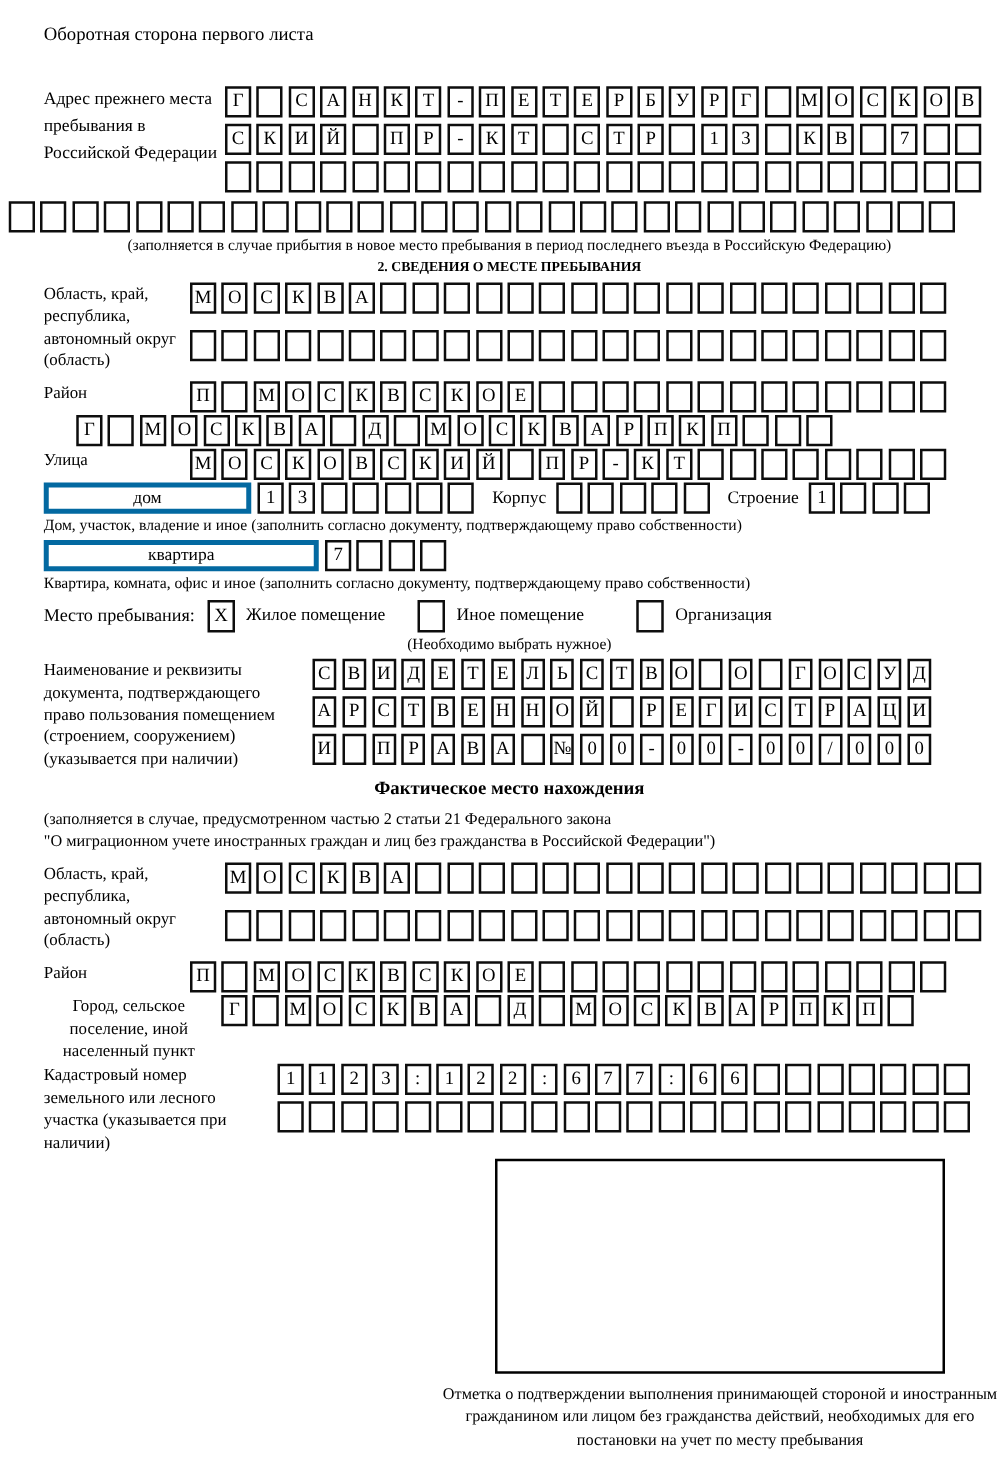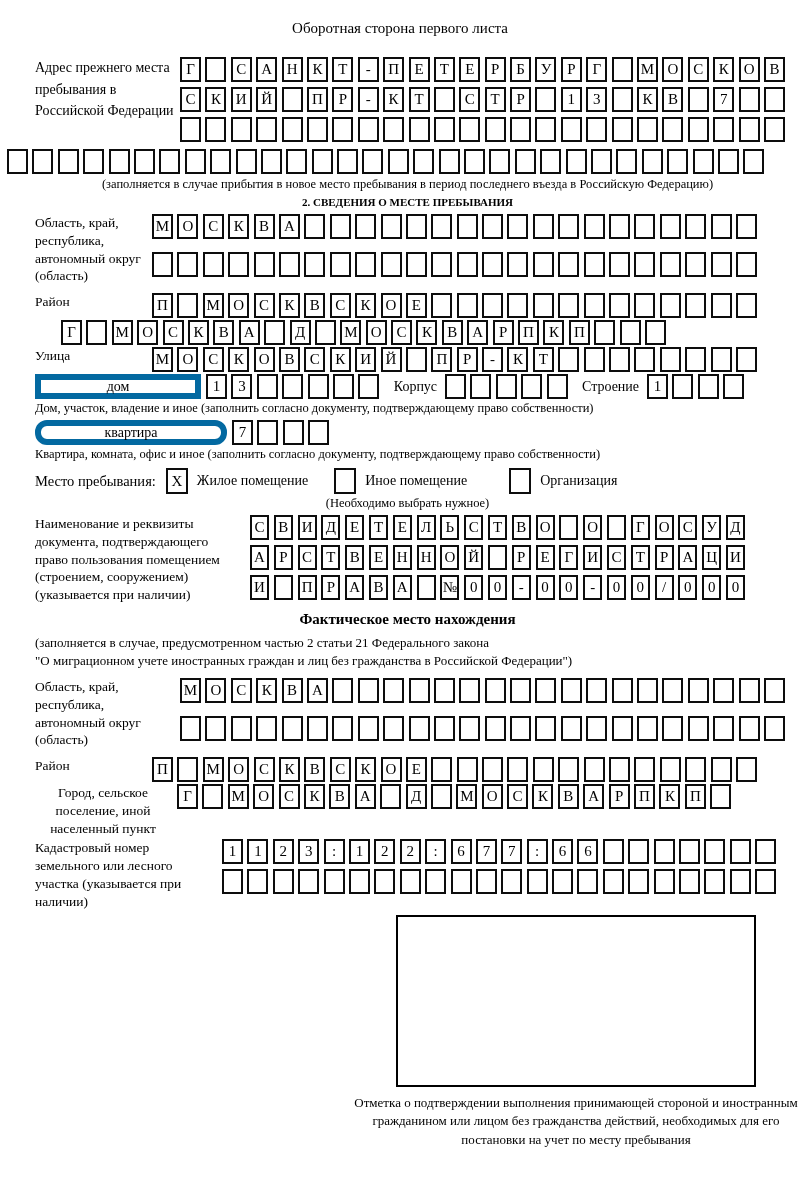--- a/index.html
+++ b/index.html
@@ -1,21 +1,21 @@
 <!DOCTYPE html>
 <html><head>
 <meta charset="utf-8">
 <style>
   html,body{margin:0;padding:0;background:#fff;}
   .page{
     width:800px;height:1180px;box-sizing:border-box;overflow:hidden;
     padding:20px 0 0 35px;position:relative;color:#000;
     font-family:"Liberation Serif","DejaVu Serif",serif;
   }
-  .header-note{text-align:center;padding-right:35px;font-size:15px;margin-bottom:20px;}
+  .header-note{text-align:left;padding-right:35px;font-size:15px;margin-bottom:32px;}
   .frow{display:flex;align-items:flex-start;margin-bottom:2px;}
   .flabel{flex:none;font-size:13.5px;line-height:1.32;padding-right:6px;box-sizing:border-box;}
   .w145{width:145px;font-size:14px;line-height:1.55;}
   .w117{width:117px;}
   .w142{width:142px;text-align:center;}
   .w187{width:187px;}
   .w215{width:215px;}
   .rows{display:flex;flex-direction:column;}
   .gap5 > .cellrow{margin-bottom:5px;}
   .gap13 > .cellrow{margin-bottom:13px;}
@@ -27,25 +27,25 @@
   }
   .narrow .cell{width:19px;margin-right:4.8px;}
   .fullrow{margin-left:-28px;margin-bottom:3px;}
   .note{font-size:12.5px;margin-bottom:4px;}
   .center{text-align:center;width:745px;}
   .h2{font-weight:bold;font-size:11px;text-align:center;width:745px;margin:2px 0 6px 0;}
   .indent1{margin-left:26px;}
   .mb3{margin-bottom:3px;}
   .mb6{margin-bottom:6px;}
   .widebox{
-    box-sizing:border-box;flex:none;height:25px;border:6px solid #0369a1;
+    box-sizing:border-box;flex:none;height:25px;border:4px solid #0369a1;
     display:flex;align-items:center;justify-content:center;font-size:14px;margin-right:5px;
   }
   .wb166{width:166px;}
-  .wb200{width:192px;border-radius:12px;}
+  .wb200{width:220px;}
   .inline-label{flex:none;font-size:14px;line-height:25px;margin:0 8px 0 10px;}
   .stay-label{flex:none;font-size:14.5px;line-height:26px;margin-right:10px;}
   .checkbox{
     box-sizing:border-box;flex:none;width:22px;height:26px;border:2px solid #0d0d0d;
     display:flex;align-items:center;justify-content:center;font-size:15px;
   }
   .opt{flex:none;font-size:14px;line-height:26px;margin:0 14px 0 9px;}
   .ml12{margin-left:12px;}
   .ml28{margin-left:28px;}
   .stayrow{margin-bottom:2px;}

